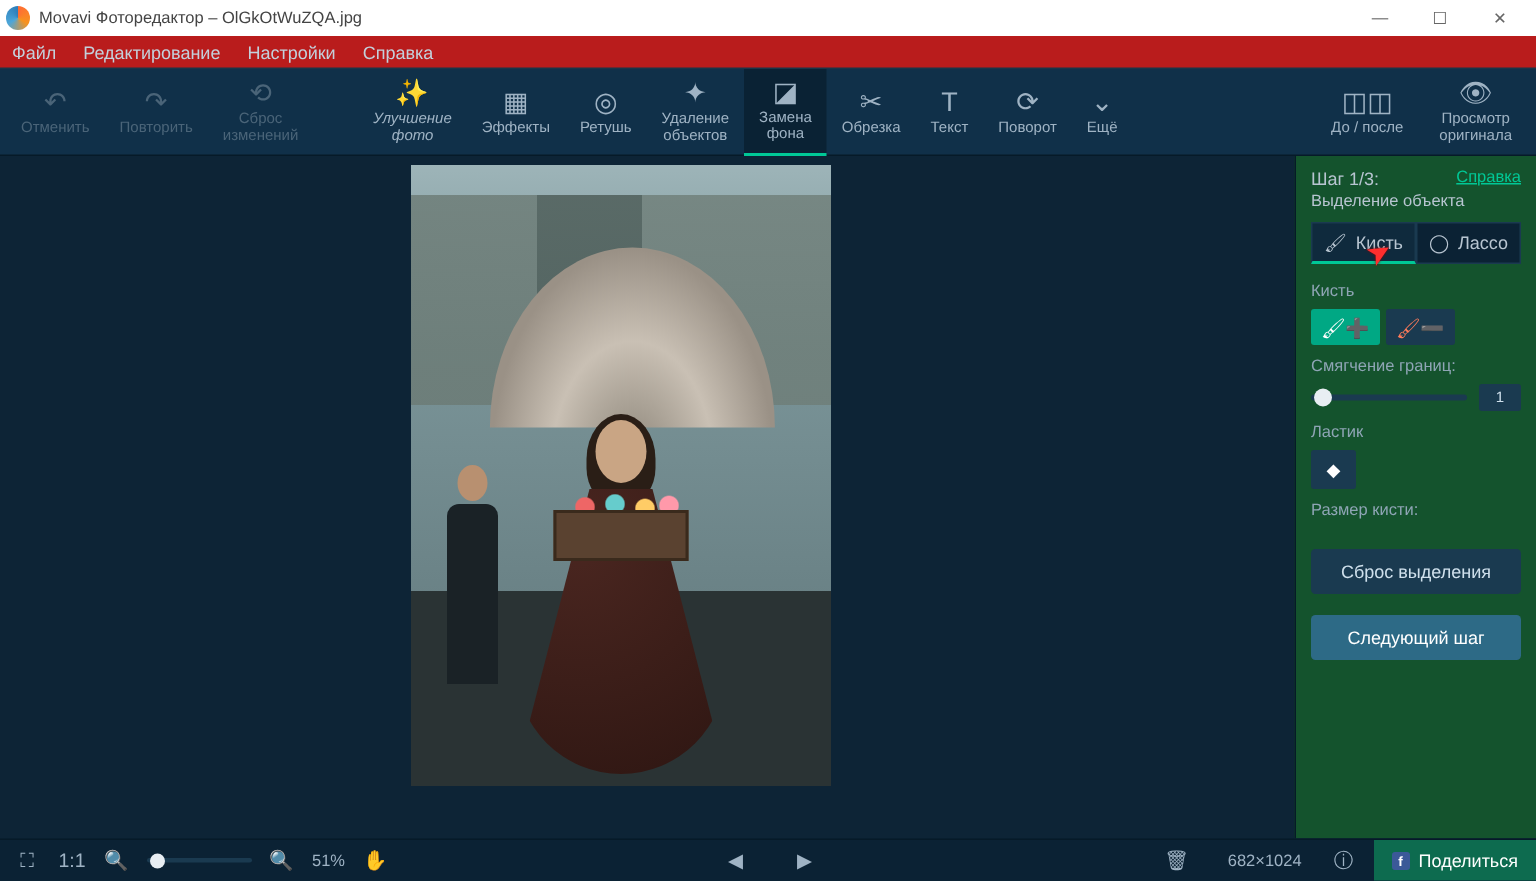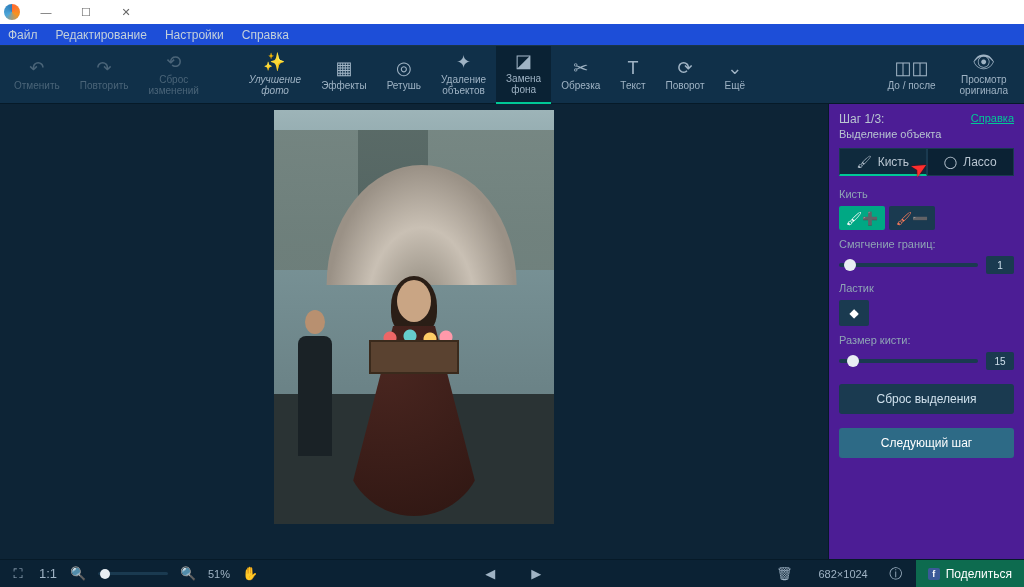--- a/index.html
+++ b/index.html
@@ -5,21 +5,21 @@
 * { margin:0; padding:0; box-sizing:border-box; font-family:"Segoe UI",Arial,sans-serif; }
 body { width:1024px; height:587px; background:#0d2436; color:#b8c5d1; font-size:12px; overflow:hidden; position:relative; }
 
 
 .titlebar { height:24px; background:#fff; display:flex; align-items:center; padding:0 4px; color:#444; font-size:11px; }
 .titlebar .icon { width:16px; height:16px; margin-right:6px; border-radius:50%; background:conic-gradient(#ff6b35,#f7931e,#4ca6d9,#2d7cb8); }
 .titlebar .title { flex:1; }
 .titlebar .winbtn { width:40px; height:24px; display:flex; align-items:center; justify-content:center; color:#666; }
 
 
-.menubar { height:22px; background:#1d4ed8; display:flex; align-items:center; padding:0 8px; gap:18px; color:#c3d0db; font-size:12px; border-bottom:1px solid #1a3548; }
+.menubar { height:22px; background:#b91c1c; display:flex; align-items:center; padding:0 8px; gap:18px; color:#c3d0db; font-size:12px; border-bottom:1px solid #1a3548; }
 .menubar span { cursor:default; }
 
 
 .toolbar { height:58px; background:#103049; display:flex; align-items:center; padding:0 4px; border-bottom:1px solid #061a28; }
 .tool { display:flex; flex-direction:column; align-items:center; justify-content:center; height:58px; padding:0 10px; gap:3px; color:#9fb3c4; cursor:pointer; }
 .tool.dim { color:#4a6478; }
 .tool.active { background:#0a2234; border-bottom:2px solid #00c896; }
 .tool .ticon { font-size:18px; line-height:1; }
 .tool .tlabel { font-size:10px; white-space:nowrap; text-align:center; line-height:1.1; }
 .tool.two .tlabel { font-size:10px; }
@@ -38,21 +38,21 @@
 .canvas .head { width:34px; height:42px; background:#c9a584; border-radius:50%; margin:0 auto; }
 .canvas .hair { position:absolute; top:-4px; left:50%; transform:translateX(-50%); width:46px; height:60px; background:#2a1e16; border-radius:50% 50% 40% 40%; z-index:-1;}
 .canvas .dress { width:140px; height:190px; margin-top:4px; background:radial-gradient(circle at 30% 20%,#4a2620,#2e1612); clip-path:polygon(35% 0,65% 0,100% 100%,0 100%); border-radius:0 0 70px 70px; }
 .canvas .basket { position:absolute; top:60px; left:50%; transform:translateX(-50%); width:90px; height:34px; background:#5a4230; border:2px solid #3a2a1c; }
 .canvas .flowers { position:absolute; top:48px; left:50%; transform:translateX(-50%); width:80px; height:20px; background:radial-gradient(circle at 20% 50%,#e66 0 6px,transparent 7px),radial-gradient(circle at 45% 40%,#6cc 0 6px,transparent 7px),radial-gradient(circle at 70% 55%,#fc6 0 6px,transparent 7px),radial-gradient(circle at 90% 45%,#f9a 0 6px,transparent 7px); }
 .canvas .bystander { position:absolute; left:18px; top:200px; width:46px; height:150px; }
 .canvas .bystander .bh { width:20px; height:24px; background:#b89070; border-radius:50%; margin:0 auto;}
 .canvas .bystander .bb { width:34px; height:120px; background:#1a2226; margin:2px auto 0; border-radius:8px 8px 0 0;}
 
 
-.panel { position:absolute; top:104px; right:0; bottom:28px; width:196px; background:#4c1d95; border-left:1px solid #061a28; padding:8px 10px; color:#b8c5d1; font-size:12px; }
+.panel { position:absolute; top:104px; right:0; bottom:28px; width:161px; background:#14532d; border-left:1px solid #061a28; padding:8px 10px; color:#b8c5d1; font-size:12px; }
 .panel .stephdr { display:flex; justify-content:space-between; margin-bottom:2px; }
 .panel .help { color:#00c896; text-decoration:underline; font-size:11px;}
 .panel .subhdr { font-size:11px; margin-bottom:8px; }
 .tabs { display:flex; margin-bottom:12px; }
 .tab { flex:1; height:28px; display:flex; align-items:center; justify-content:center; gap:6px; background:#0b2234; border:1px solid #1a3a50; cursor:pointer; font-size:12px;}
 .tab.active { border-bottom:2px solid #00c896; background:#0f2a3d;}
 .panel .lbl { font-size:11px; color:#8fa5b5; margin:8px 0 6px; }
 .brushbtns { display:flex; gap:4px; }
 .bbtn { width:46px; height:24px; display:flex; align-items:center; justify-content:center; border-radius:2px; font-size:13px; cursor:pointer;}
 .bbtn.add { background:#00a884; color:#fff;}
@@ -77,20 +77,21 @@
 .bottombar .save { height:28px; padding:0 16px; background:#00a884; color:#fff; display:flex; align-items:center; font-size:12px; cursor:pointer; margin:0 -8px 0 10px;}
 .bottombar .share { height:28px; padding:0 12px; background:#0d6b4f; color:#fff; display:flex; align-items:center; gap:6px; font-size:12px; cursor:pointer; margin-right:-8px;}
 .fb { width:12px; height:12px; background:#3b5998; color:#fff; font-size:9px; font-weight:bold; display:inline-flex; align-items:center; justify-content:center; border-radius:2px;}
 .trash { margin-left:8px; cursor:pointer;}
 </style>
 </head>
 <body>
 
 <div class="titlebar">
   <div class="icon"></div>
+  <div class="title">Movavi Фоторедактор – OlGkOtWuZQA.jpg</div>
   <div class="winbtn">—</div>
   <div class="winbtn">☐</div>
   <div class="winbtn">✕</div>
 </div>
 
 <div class="menubar">
   <span>Файл</span>
   <span>Редактирование</span>
   <span>Настройки</span>
   <span>Справка</span>
@@ -210,26 +211,20 @@
     <div class="slider">
         <div class="thumb" style="left:8%"></div>
       </div>
     <div class="valbox">1</div>
   </div>
 
   <div class="lbl">Ластик</div>
   <div class="eraser">◆</div>
 
   <div class="lbl">Размер кисти:</div>
-  <div class="sliderrow">
-    <div class="slider">
-        <div class="thumb" style="left:10%"></div>
-      </div>
-    <div class="valbox">15</div>
-  </div>
 
   <button class="pbtn">Сброс выделения</button>
   <button class="pbtn primary">Следующий шаг</button>
 </div>
 
 <div class="cursor-arrow">➤</div>
 
 <div class="bottombar">
   <span class="bicon">⛶</span>
   <span class="bicon">1:1</span>

